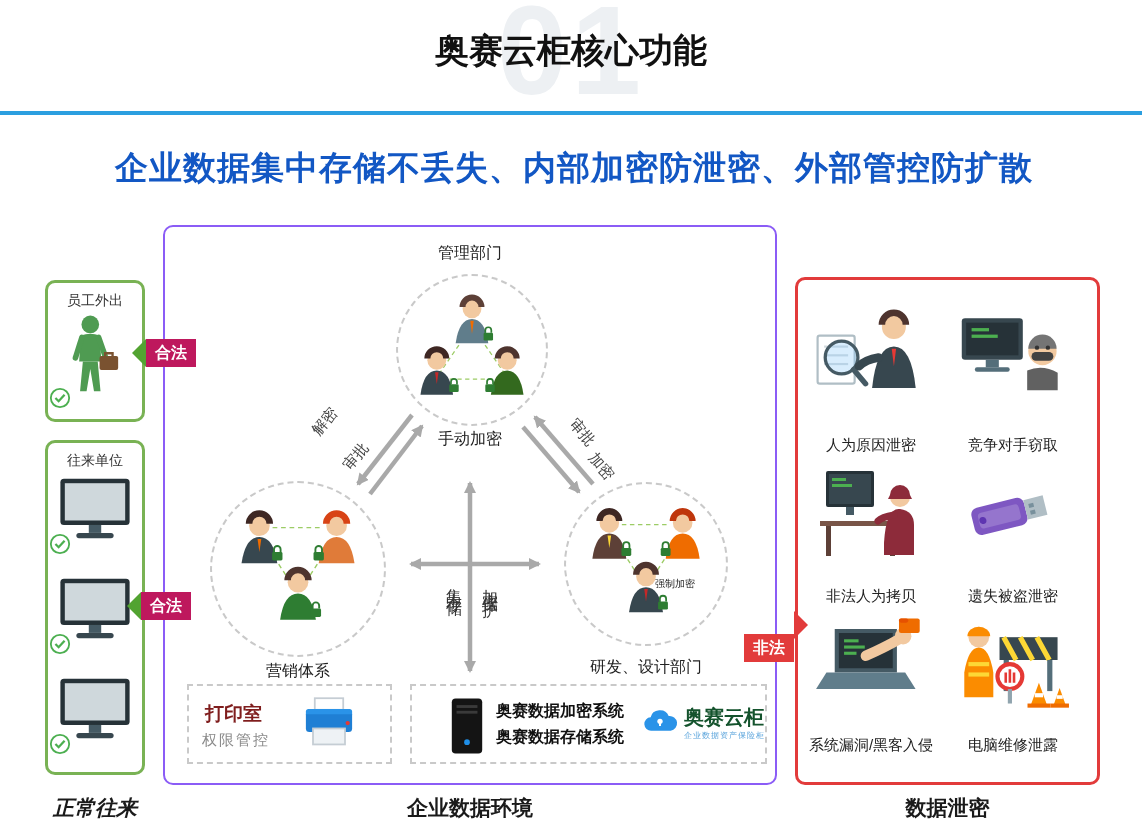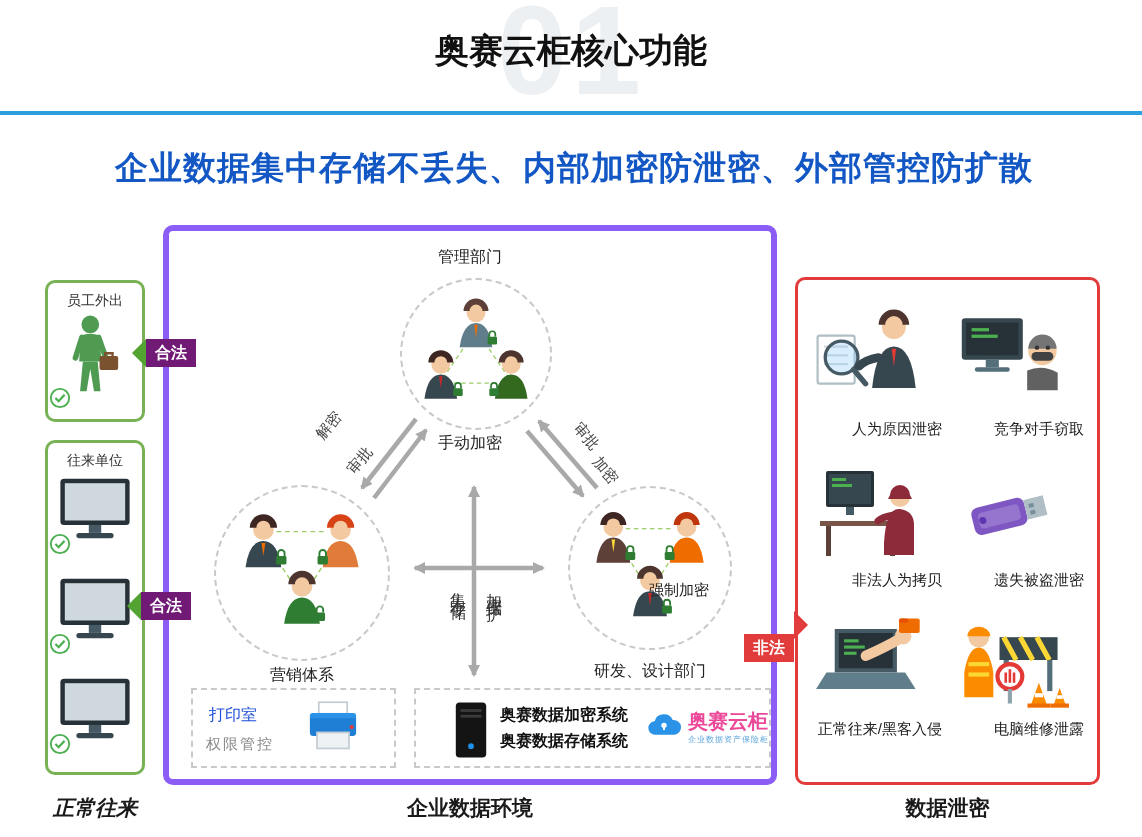--- a/index.html
+++ b/index.html
@@ -10,53 +10,53 @@
   .watermark{position:absolute;top:-22px;left:0;width:100%;text-align:center;
              font-size:126px;font-weight:bold;color:#edf0f3;letter-spacing:4px;z-index:0;}
   .title{position:absolute;top:28px;left:0;width:100%;text-align:center;
          font-size:34px;font-weight:bold;color:#111;z-index:1;}
   .blue-line{position:absolute;top:111px;left:0;width:100%;height:4px;background:#2b9fe0;z-index:1;}
   .subtitle{position:absolute;top:146px;left:0;width:100%;text-align:center;
             font-size:33px;font-weight:bold;color:#1257c4;letter-spacing:1px;z-index:1;padding-left:6px;}
   
   .green-box{position:absolute;border:3px solid #79b254;border-radius:10px;background:#fff;z-index:2;}
   .blue-box{position:absolute;left:163px;top:225px;width:614px;height:560px;
-            border:6px solid #8b5cf6;border-radius:10px;background:#fff;z-index:2;}
+            border:2px solid #8b5cf6;border-radius:10px;background:#fff;z-index:2;}
   .red-box{position:absolute;left:795px;top:277px;width:305px;height:508px;
            border:3px solid #e23b3b;border-radius:10px;background:#fff;z-index:2;}
   .box-label{position:absolute;top:9px;left:0;width:100%;text-align:center;font-size:14px;color:#333;}
   
   .flow-badge{position:absolute;display:flex;align-items:center;z-index:5;filter:none;}
   .flow-badge .lab{color:#fff;font-size:16px;font-weight:bold;line-height:28px;padding:0 9px;white-space:nowrap;}
-  .badge-green .lab{background:#701a75;text-align:right;}
+  .badge-green .lab{background:#be185d;text-align:right;}
   .badge-red .lab{background:#e23b3b;margin-top:46px;}
   .tri-left{width:0;height:0;border-top:14px solid transparent;border-bottom:14px solid transparent;border-right:14px solid #52a331;}
   .tri-right{width:0;height:0;border-top:14px solid transparent;border-bottom:14px solid transparent;border-left:14px solid #e23b3b;}
   
   .circle{position:absolute;border:2px dashed #c9c9c9;border-radius:50%;
           display:flex;align-items:center;justify-content:center;background:#fff;}
   .center-label{position:absolute;text-align:center;font-size:16px;color:#222;}
   .arrow-label{position:absolute;font-size:15px;color:#444;white-space:nowrap;}
   .vtext{position:absolute;writing-mode:vertical-rl;text-orientation:upright;
          font-size:16px;color:#333;letter-spacing:4px;}
   .dash-box{position:absolute;border:2px dashed #c9c9c9;background:#fff;}
   .arrows-svg{position:absolute;left:0;top:0;z-index:0;}
   
   .monitor-wrap{position:absolute;left:50%;transform:translateX(-50%);width:80px;height:82px;}
   .check-badge{position:absolute;left:-6px;bottom:4px;}
   
   .leak-item{position:absolute;width:142px;text-align:center;}
-  .leak-item .cap{font-size:15px;color:#222;margin-top:4px;white-space:nowrap;text-align:right;}
+  .leak-item .cap{font-size:15px;color:#222;margin-top:20px;white-space:nowrap;}
   
   .footer-label{position:absolute;top:794px;font-size:21px;font-weight:bold;color:#1a1a1a;text-align:center;z-index:2;}
   
-  .print-title{position:absolute;font-size:16px;font-weight:normal;color:#1d4ed8;}
+  .print-title{position:absolute;font-size:19px;font-weight:bold;color:#7f1d1d;}
   .print-sub{position:absolute;font-size:15px;color:#8a8a8a;letter-spacing:2px;}
   .sys-line{position:absolute;font-size:16px;font-weight:bold;color:#111;white-space:nowrap;}
-  .brand-name{position:absolute;font-size:20px;font-weight:bold;color:#ec4899;white-space:nowrap;}
+  .brand-name{position:absolute;font-size:20px;font-weight:bold;color:#14532d;white-space:nowrap;}
   .brand-tag{position:absolute;font-size:8px;color:#5aa4dc;letter-spacing:1px;white-space:nowrap;}
 </style>
 </head>
 <body>
 
 <div class="canvas">
 
   <div class="watermark">01</div>
   <div class="title">奥赛云柜核心功能</div>
   <div class="blue-line"></div>
@@ -234,21 +234,21 @@
         <circle cx="85" cy="84" r="11" fill="#f2c9a0"></circle>
         <path d="M74 82 a11 11 0 0 1 22 0" stroke="#4e342e" stroke-width="7" fill="none"></path>
         <path d="M66 124 Q70 96 85 96 Q100 96 104 124 Z" fill="#37474f"></path>
         <path d="M83 98 h4 l-2 14 z" fill="#c62828"></path>
         <g transform="translate(104,112)">
           <path d="M-3.5 0 v-3 a3.5 3.5 0 0 1 7 0 v3" fill="none" stroke="#2e7d32" stroke-width="2"></path>
           <rect x="-5.5" y="0" width="11" height="9" rx="1.5" fill="#2e7d32"></rect>
         </g>
       </svg>
     </div>
-    <div class="center-label" style="left:455px;top:350px;width:110px;font-size:15px;z-index:3;font-family:Liberation Serif, serif;">强制加密</div>
+    <div class="center-label" style="left:455px;top:350px;width:110px;font-size:10px;z-index:3;font-family:Liberation Serif, serif;">强制加密</div>
     <div class="center-label" style="left:399px;top:430px;width:164px;">研发、设计部门</div>
 
     <div class="arrow-label" style="left:145px;top:185px;transform:rotate(-50deg);">解密</div>
     <div class="arrow-label" style="left:176px;top:220px;transform:rotate(-50deg);">审批</div>
     <div class="arrow-label" style="left:402px;top:196px;transform:rotate(50deg);">审批</div>
     <div class="arrow-label" style="left:421px;top:230px;transform:rotate(50deg);">加密</div>
 
     <div class="vtext" style="left:278px;top:349px;">集中存储</div>
     <div class="vtext" style="left:314px;top:349px;">加密保护</div>
 
@@ -358,21 +358,21 @@
         <path d="M24 24 H76 V58 H24 Z" fill="#263238"></path>
         <rect x="29" y="30" width="14" height="3" fill="#4caf50"></rect>
         <rect x="29" y="36" width="20" height="3" fill="#4caf50"></rect>
         <rect x="29" y="42" width="12" height="3" fill="#4caf50"></rect>
         <path d="M12 62 H88 L98 78 H2 Z" fill="#607d8b"></path>
         <path d="M50 46 Q68 38 82 30" stroke="#f2c9a0" stroke-width="10" fill="none" stroke-linecap="round"></path>
         <circle cx="86" cy="27" r="8" fill="#f2c9a0"></circle>
         <rect x="82" y="10" width="20" height="14" rx="2" fill="#ef6c00"></rect>
         <rect x="82" y="10" width="9" height="4" rx="2" fill="#e65100"></rect>
       </svg>
-      <div class="cap">正常往来/黑客入侵</div>
+      <div class="cap">系统漏洞/黑客入侵</div>
     </div>
 
     <div class="leak-item" style="left:144px;top:328px;">
       <svg viewBox="0 0 110 100" width="114" height="104">
         <rect x="42" y="28" width="56" height="22" fill="#37474f"></rect>
         <path d="M46 28 l12 22 M62 28 l12 22 M78 28 l12 22" stroke="#fdd835" stroke-width="5"></path>
         <rect x="46" y="50" width="5" height="30" fill="#546e7a"></rect>
         <rect x="88" y="50" width="5" height="30" fill="#546e7a"></rect>
         <circle cx="22" cy="28" r="10" fill="#f2c9a0"></circle>
         <path d="M11 27 a11 9 0 0 1 22 0 z" fill="#fb8c00"></path>

